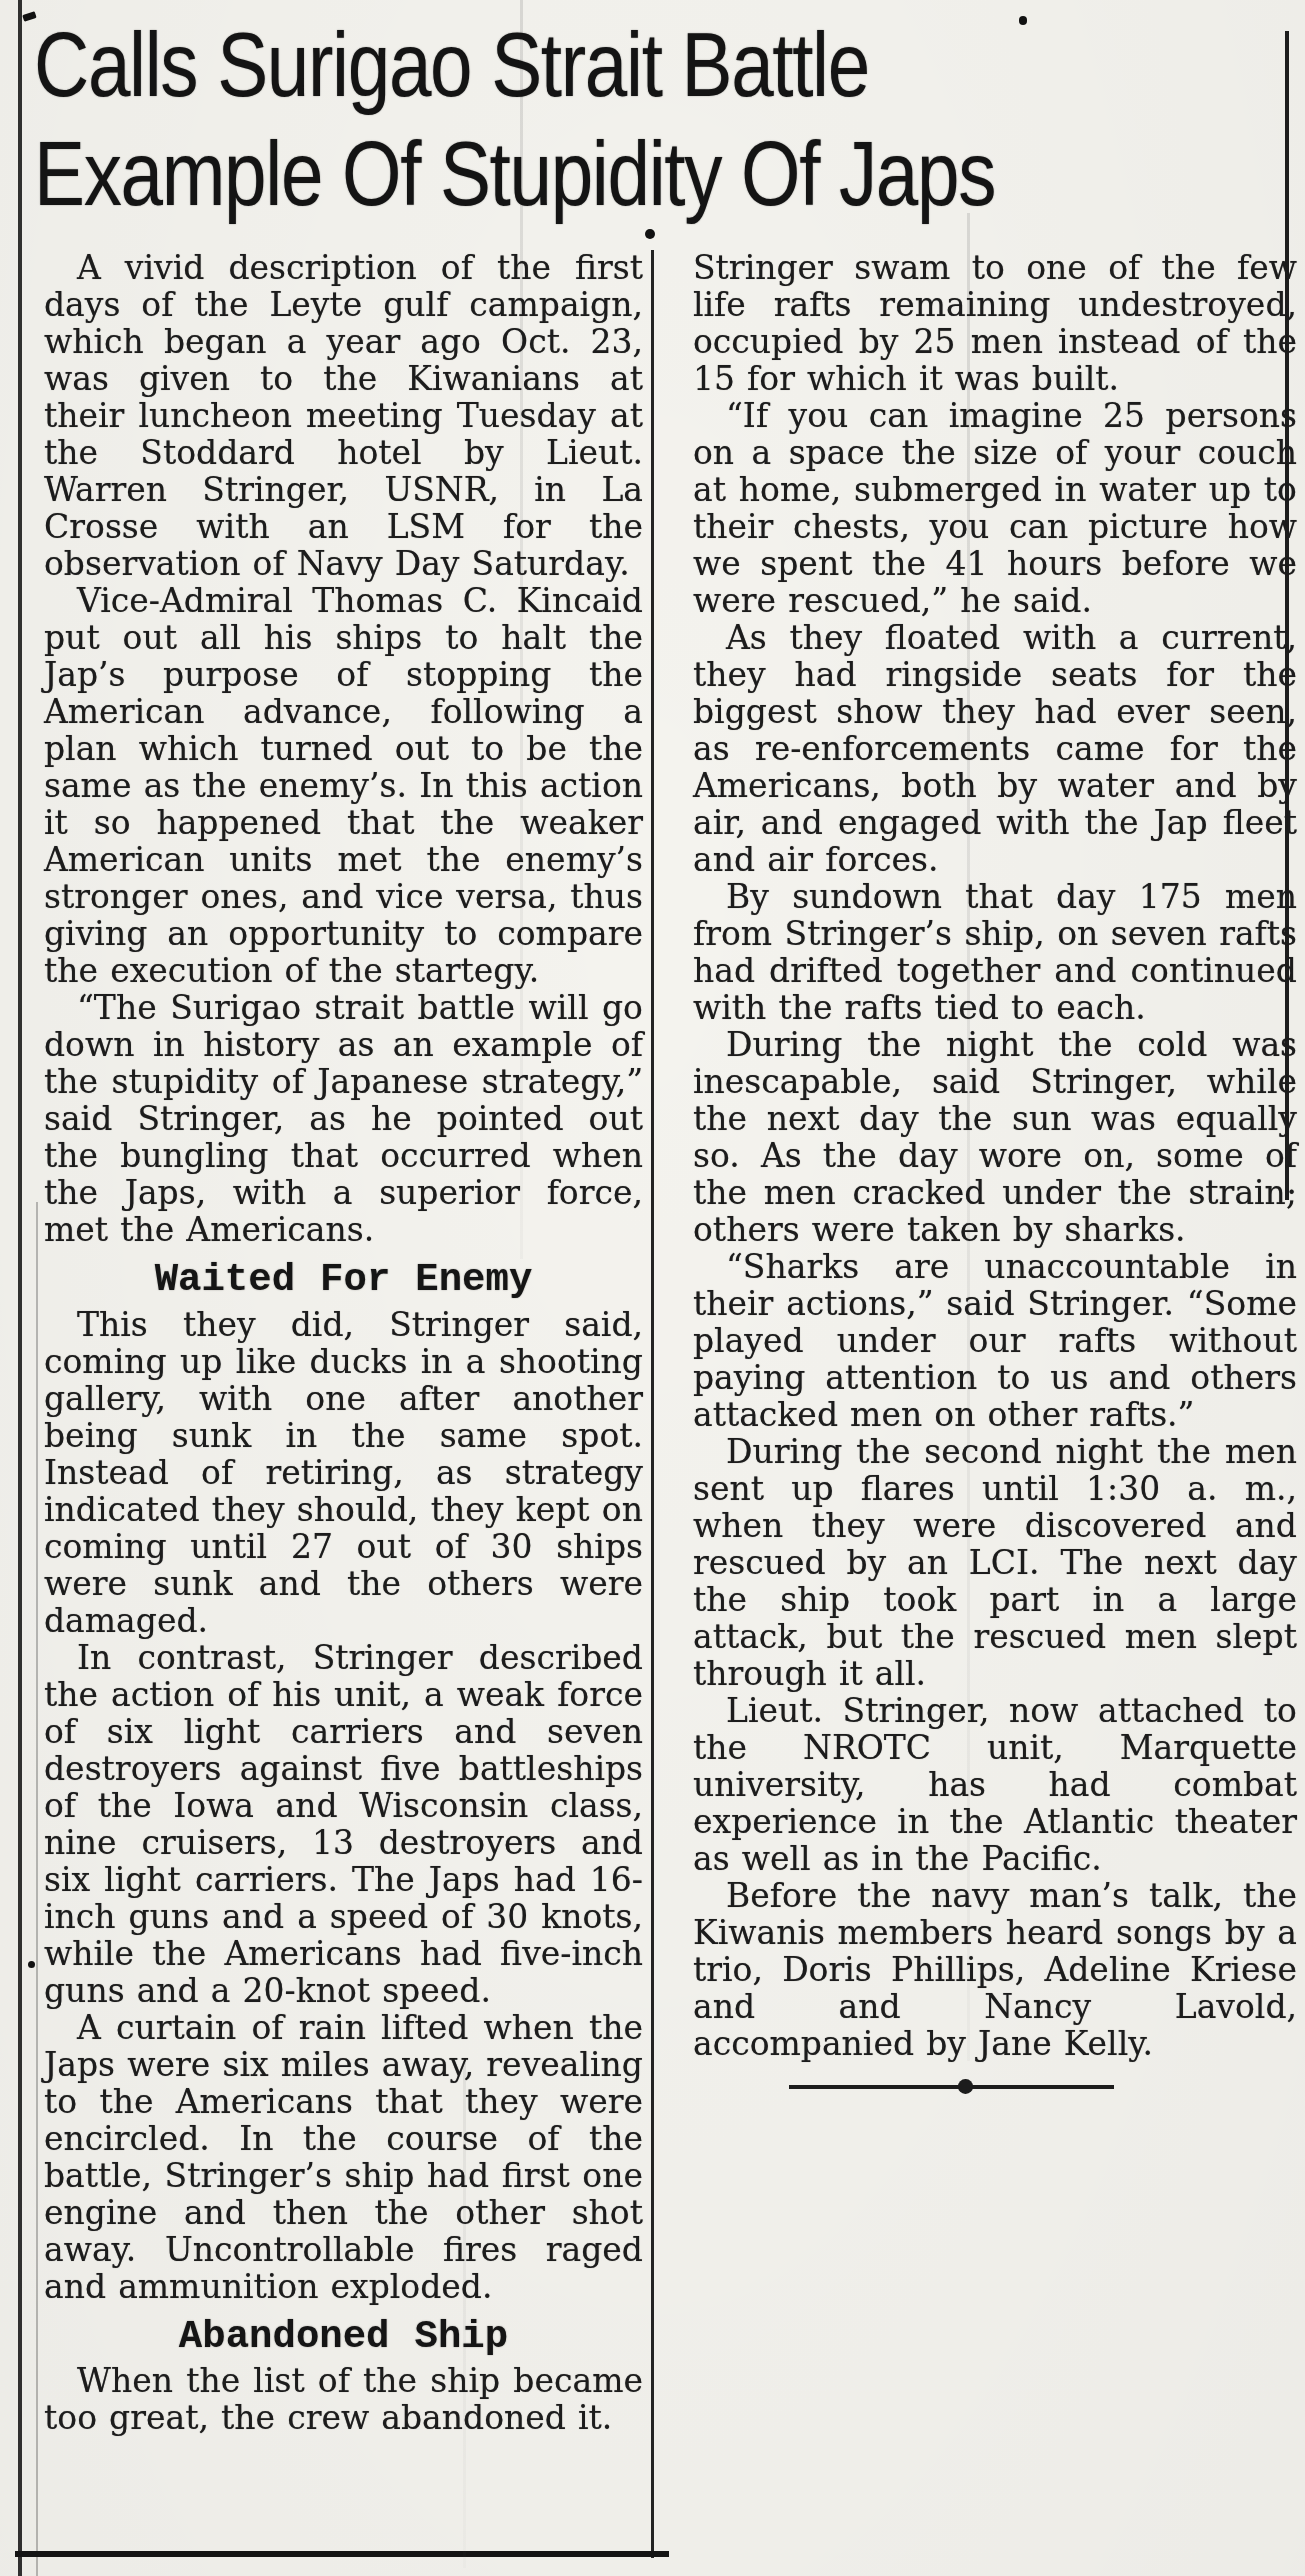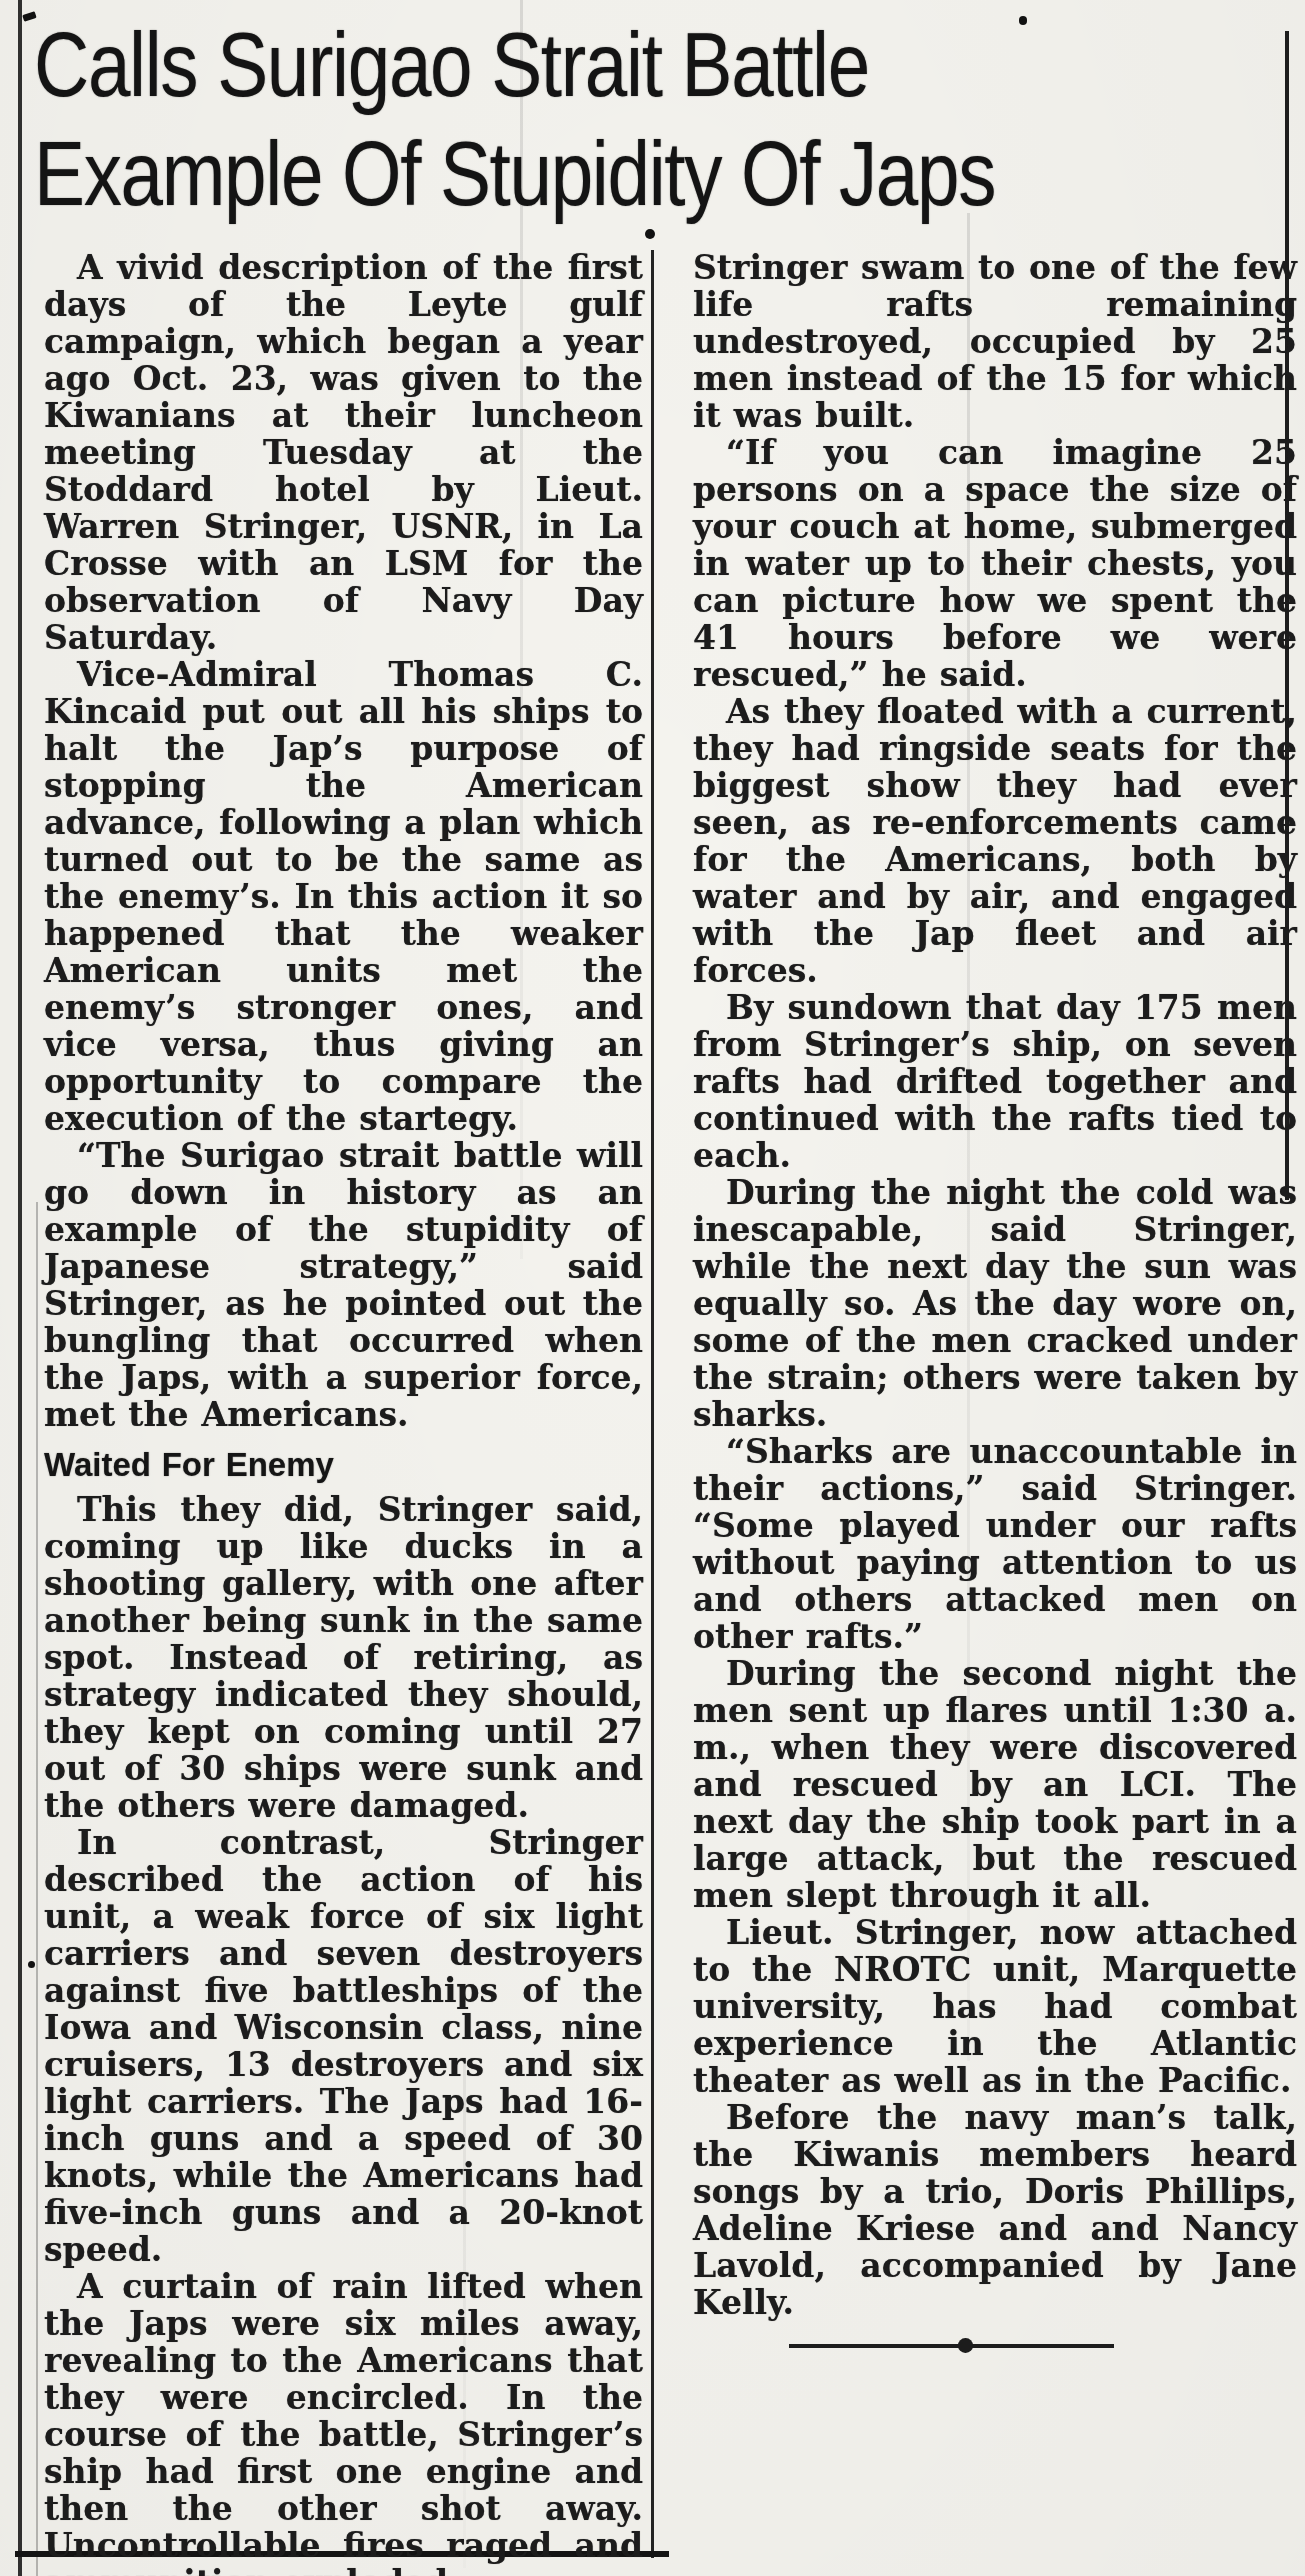--- a/index.html
+++ b/index.html
@@ -51,27 +51,27 @@
   .col {
     position: absolute; top: 249px;
     font-family: "DejaVu Serif", serif;
     font-size: 33px; line-height: 37px;
     text-align: justify; color: #1c1c1c;
     text-shadow: 0 0 0.8px rgba(25,25,25,.55);
     word-spacing: 1.6px;
   }
   .col-left  { left: 44px;  width: 599px; }
   .col-right { left: 661px; width: 604px; margin-left: 32px; }
-  .col p { margin: 0; text-indent: 33px; font-weight: bold; }
+  .col p { margin: 0; text-indent: 33px; }
   .col p.no-indent { text-indent: 0; }
   .subhead {
     margin: 13px 0 6.5px 0;
-    font-family: Liberation Sans, sans-serif;
-    font-weight: 700; font-size: 33px; line-height: 38px;
-    text-align: left; text-indent: 0; letter-spacing: 0;
+    font-family: Liberation Mono, monospace;
+    font-weight: 700; font-size: 39px; line-height: 38px;
+    text-align: center; text-indent: 0; letter-spacing: 0;
     color: #151515; text-shadow: 0 0 1.6px rgba(20,20,20,.4);
   }
 
   
   .end-divider {
     position: relative; width: 325px; height: 4.1px;
     margin: 23px auto 0 96px; background: #1c1c1c;
   }
   .end-dot {
     position: absolute; left: 52%; top: -5.7px;

